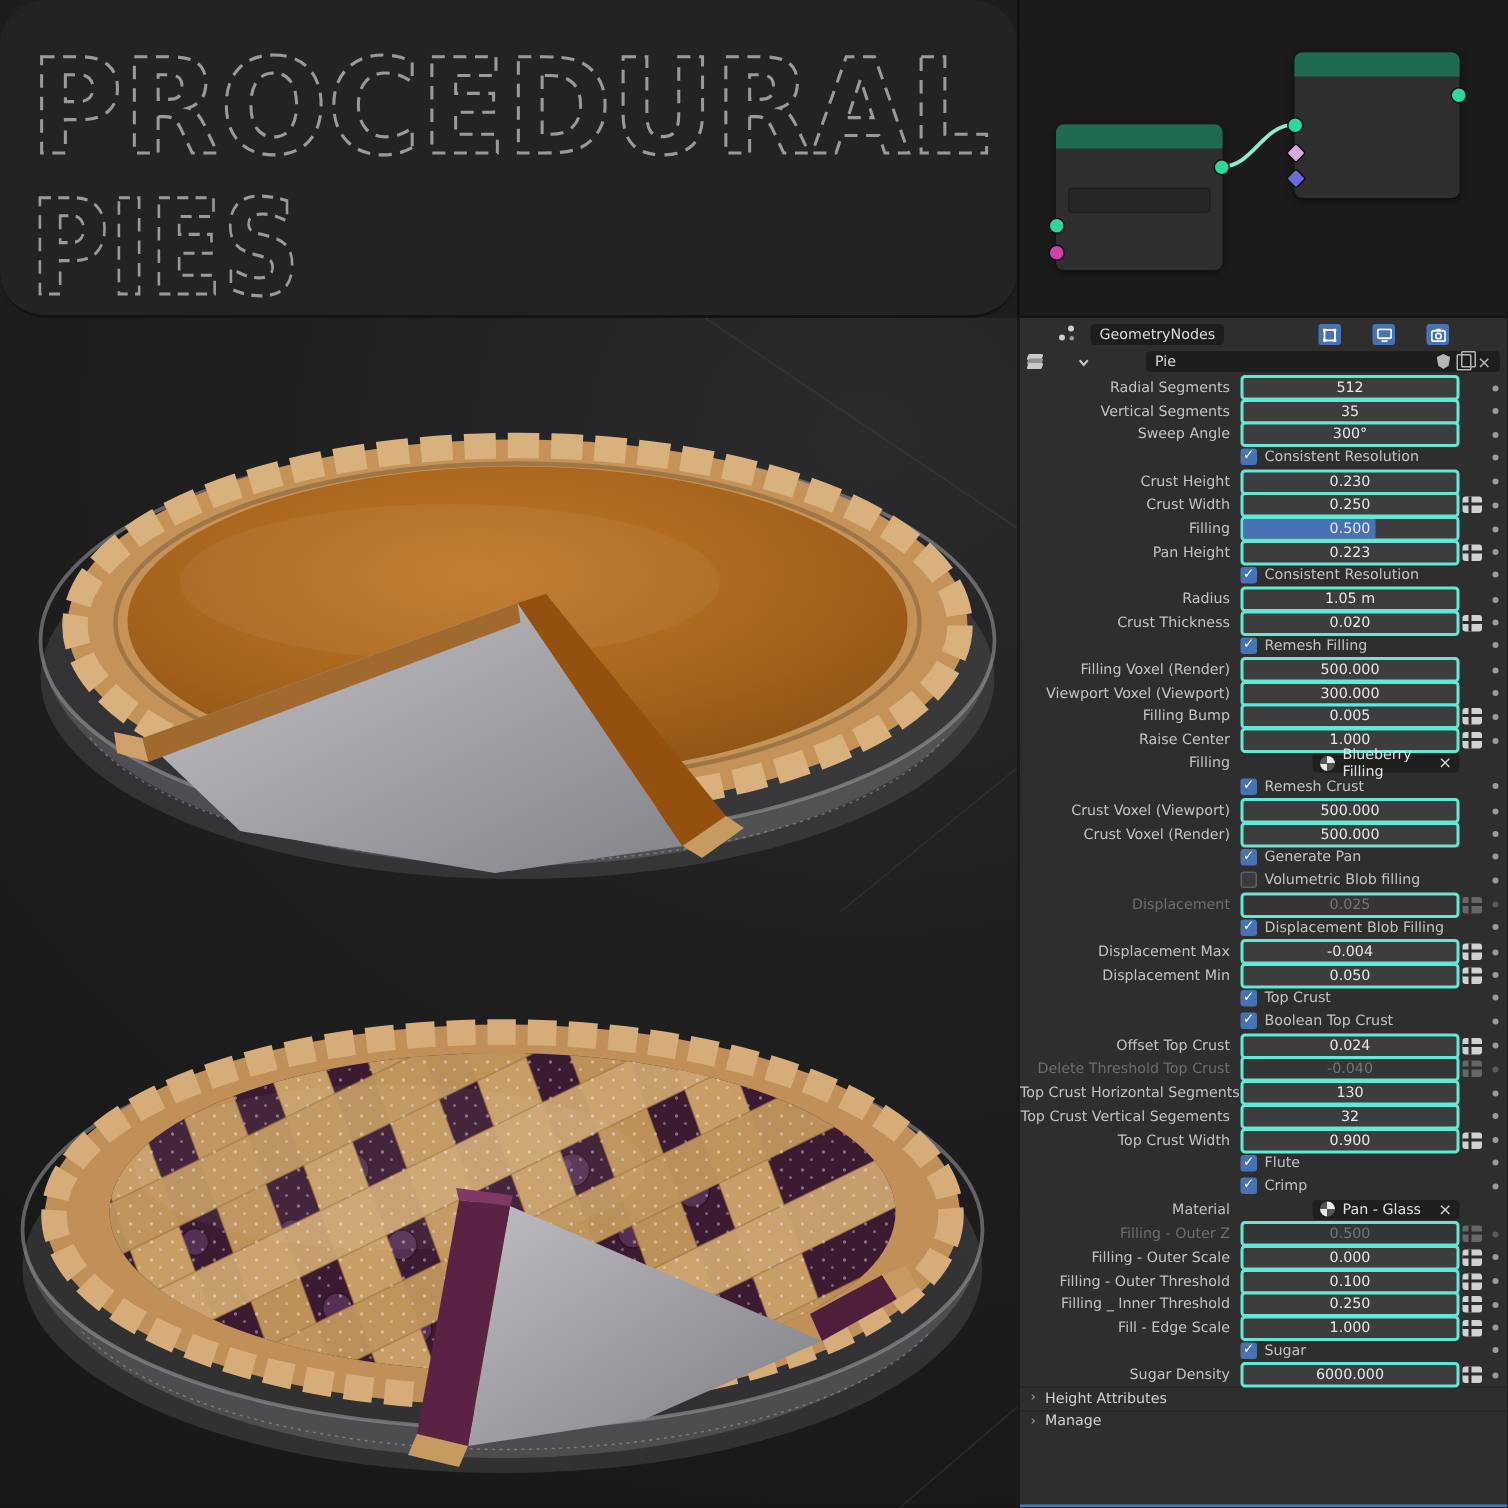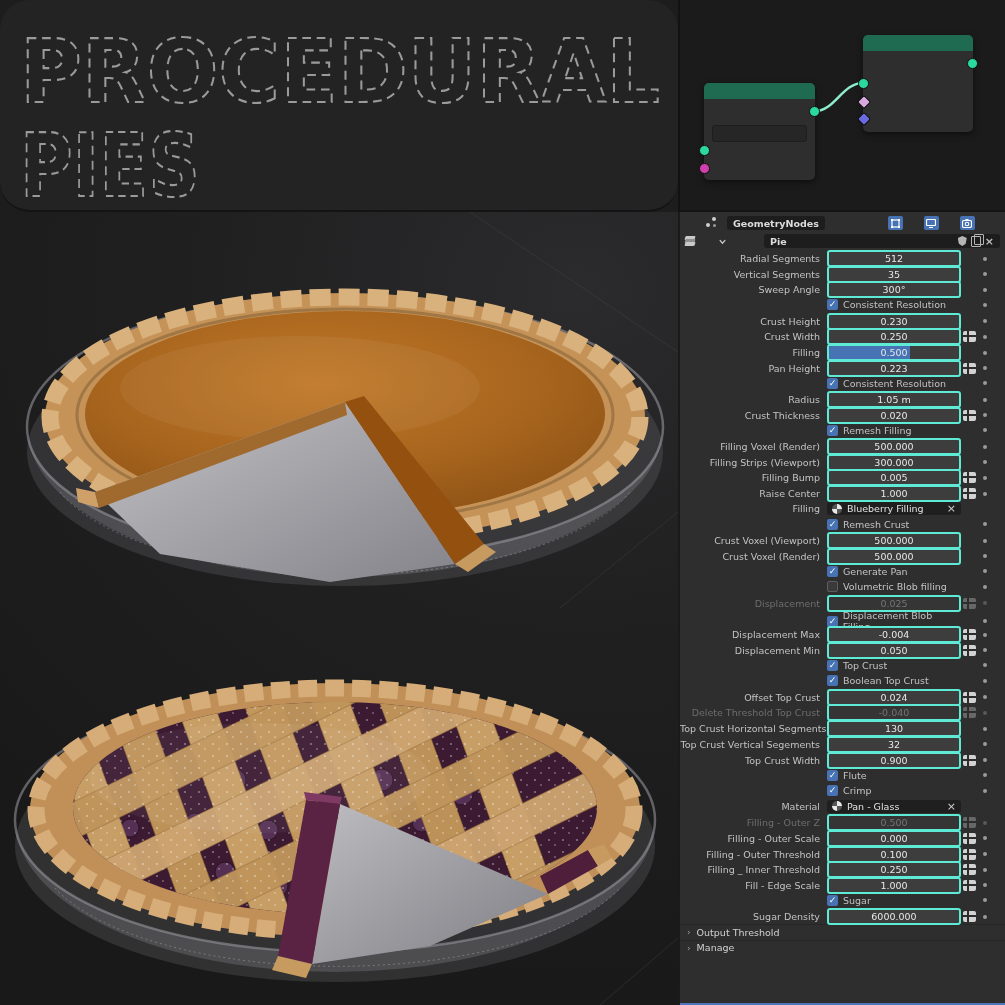--- a/index.html
+++ b/index.html
@@ -26,21 +26,21 @@
   
   #viewport{position:absolute;left:0;top:212px;width:678px;height:793px;
             background:radial-gradient(120% 90% at 85% 10%, #2b2b2d 0%, #202021 45%, #19191a 100%);}
   #viewport svg{position:absolute;left:0;}
 
   
   #panel{position:absolute;left:678px;top:212px;width:327px;height:793px;background:#2e2e2e;
          border-left:2px solid #1a1a1a;box-sizing:border-box;font-size:9.5px;color:#c3c3c3;}
   #panel-bottom-line{position:absolute;left:0;bottom:0;width:100%;height:2px;background:#4f76b8;}
 
-  .hdr-row{position:absolute;left:0;width:100%;display:flex;align-items:center;gap:21px;box-sizing:border-box;padding:0 5px;font-weight:bold;}
+  .hdr-row{position:absolute;left:0;width:100%;display:flex;align-items:center;gap:21px;box-sizing:border-box;padding:0 5px;}
   #hdr1{top:2px;height:18px;}
   #hdr2{top:21px;height:16px;}
   .hdr-field{background:#1d1d1d;border-radius:3px;color:#dcdcdc;display:flex;align-items:center;
              padding:0 6px;height:14px;white-space:nowrap;}
   #modname-field{width:118px;}
   #pie-field{flex:1;display:flex;align-items:center;gap:4px;margin-left:16px;}
   #pie-field .spacer{flex:1;}
   .mini-btn{width:15px;height:14px;border-radius:2px;display:flex;align-items:center;justify-content:center;flex-shrink:0;}
   .mini-btn.blue{background:#4772b3;}
   .chev{width:9px;height:9px;}
@@ -53,21 +53,21 @@
   .stack-ic{position:relative;width:12px;height:10px;}
   .stack-ic i{position:absolute;left:0;width:10px;height:4px;background:#c9c9c9;border-radius:1px;transform:skewX(-18deg);}
   .stack-ic i:nth-child(1){top:0;}.stack-ic i:nth-child(2){top:3px;background:#8f8f8f;}.stack-ic i:nth-child(3){top:6px;background:#c9c9c9;}
   .nodetree-ic{position:relative;width:12px;height:12px;}
   .nodetree-ic b{position:absolute;width:4px;height:4px;border-radius:50%;background:#cfcfcf;}
   .nodetree-ic b:nth-child(1){left:6px;top:0;}.nodetree-ic b:nth-child(2){left:0;top:6px;}
   .nodetree-ic b:nth-child(3){left:7px;top:7px;width:3px;height:3px;background:#9a9a9a;}
 
   
   #param-rows{position:absolute;top:38px;left:0;width:100%;}
-  .prow{display:grid;grid-template-columns:147px 1fr 17px 13px;align-items:center;height:15.68px;box-sizing:border-box;padding-right:14px;}
+  .prow{display:grid;grid-template-columns:147px 1fr 17px 13px;align-items:center;height:15.68px;box-sizing:border-box;padding-right:2px;}
   .plabel{text-align:right;padding-right:7px;white-space:nowrap;overflow:hidden;color:#c3c3c3;}
   .pfield{position:relative;height:13px;background:#3d3d3d;border:2px solid #5eead4;border-radius:3px;
           display:flex;align-items:center;justify-content:center;color:#e8e8e8;overflow:hidden;}
   .pfield .slider-fill{position:absolute;left:0;top:0;bottom:0;background:#4772b3;}
   .pfield .pval{position:relative;z-index:1;}
   .prow.dis .plabel{color:#6d6d6d;}
   .prow.dis .pfield{background:#353535;color:#757575;}
   .attr-slot{display:flex;align-items:center;justify-content:center;}
   .attr-ic{position:relative;width:13px;height:11px;background:#d2d2d2;border-radius:2px;}
   .attr-ic:before{content:"";position:absolute;left:0;right:0;top:4px;height:2px;background:#2c2c2c;}
@@ -75,21 +75,21 @@
   .prow.dis .attr-ic{opacity:.35;}
   .deco-dot{width:4px;height:4px;border-radius:50%;background:#9a9a9a;margin:0 auto;}
   .prow.dis .deco-dot{opacity:.4;}
 
   .chkwrap{grid-column:2;display:flex;align-items:center;gap:5px;}
   .chkbox{width:11px;height:11px;border-radius:2px;background:#4772b3;color:#fff;font-size:9px;
           display:flex;align-items:center;justify-content:center;line-height:1;}
   .chkbox.off{background:#3a3a3a;border:1px solid #5e5e5e;box-sizing:border-box;}
 
   .matwrap{grid-column:2;position:relative;height:13px;background:#1f1f1f;border-radius:3px;color:#e2e2e2;
-           display:flex;align-items:center;gap:5px;padding:0 5px;}
+           display:flex;align-items:center;gap:5px;padding:0 5px;margin-left:48px;}
   .mat-sphere{width:10px;height:10px;border-radius:50%;flex-shrink:0;
       background:conic-gradient(#e8e8e8 0 90deg,#555 90deg 180deg,#e8e8e8 180deg 270deg,#555 270deg);}
   .mat-x{margin-left:auto;color:#cfcfcf;font-size:11px;line-height:1;}
 
   .prow.sec{grid-template-columns:1fr;border-top:1px solid #262626;padding-left:7px;color:#d2d2d2;}
   .secwrap{display:flex;align-items:center;gap:6px;}
   .sec-chev{color:#9e9e9e;font-size:9px;}
 </style>
 </head>
 <body>
@@ -419,21 +419,21 @@
         </div>
         <div class="prow num">
           <span class="plabel">Filling Voxel (Render)</span>
           <div class="pfield">
             <span class="pval">500.000</span>
           </div>
           <span class="attr-slot"></span>
           <span class="deco-dot"></span>
         </div>
         <div class="prow num">
-          <span class="plabel">Filling Strips (Viewport)</span>
+          <span class="plabel">Viewport Voxel (Viewport)</span>
           <div class="pfield">
             <span class="pval">300.000</span>
           </div>
           <span class="attr-slot"></span>
           <span class="deco-dot"></span>
         </div>
         <div class="prow num">
           <span class="plabel">Filling Bump</span>
           <div class="pfield">
             <span class="pval">0.005</span>
@@ -702,21 +702,21 @@
             <span class="pval">6000.000</span>
           </div>
           <span class="attr-slot">
             <span class="attr-ic"></span>
           </span>
           <span class="deco-dot"></span>
         </div>
         <div class="prow sec">
           <span class="secwrap">
             <span class="sec-chev">›</span>
-            <span>Output Threshold</span>
+            <span>Height Attributes</span>
           </span>
         </div>
         <div class="prow sec">
           <span class="secwrap">
             <span class="sec-chev">›</span>
             <span>Manage</span>
           </span>
         </div>
       </div>
     <div id="panel-bottom-line"></div>

